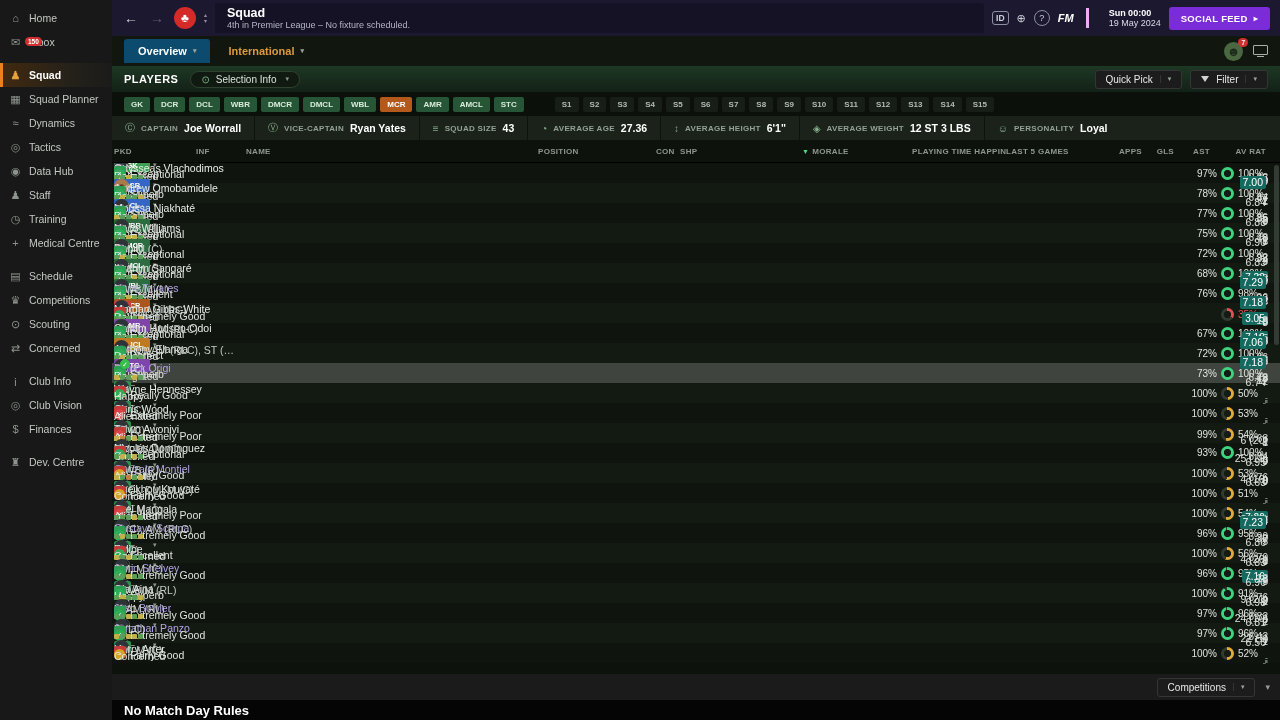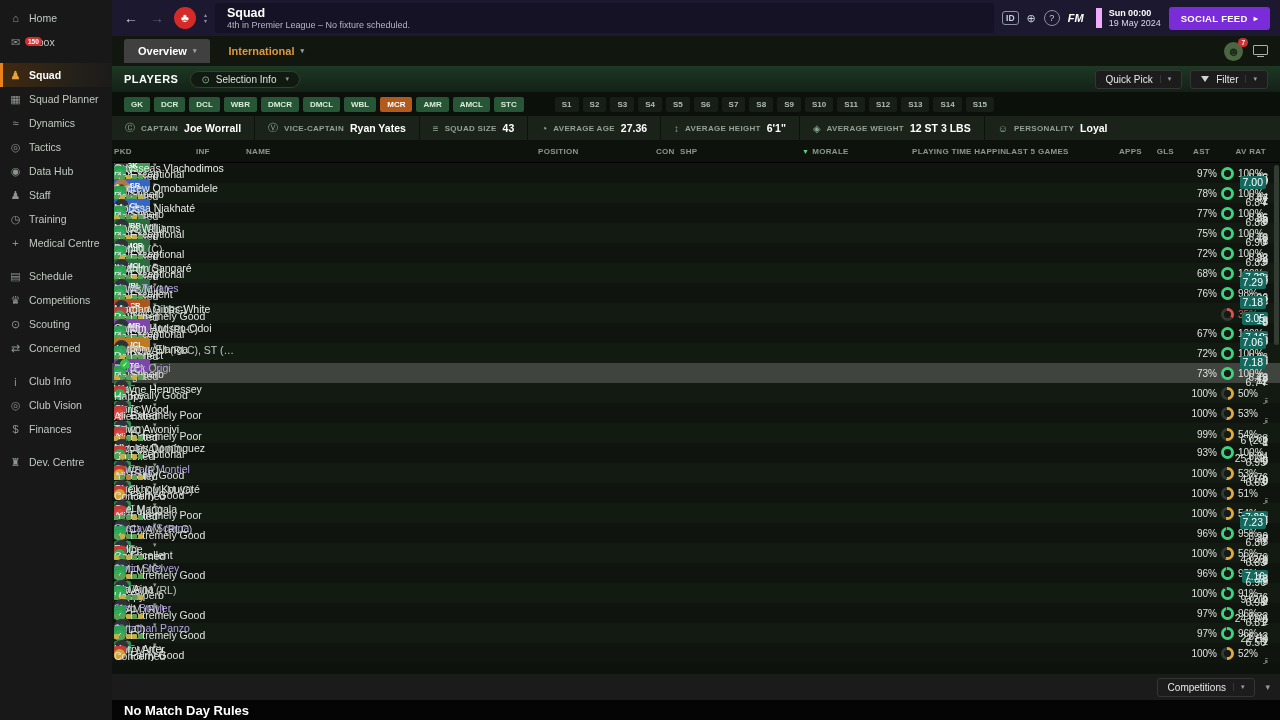--- a/index.html
+++ b/index.html
@@ -30,32 +30,32 @@
     display:flex;align-items:center;justify-content:center;flex-shrink:0}
   .crest-carets{display:flex;flex-direction:column;line-height:6px;font-size:6px;color:#8e90a2;cursor:pointer}
   .title-panel{flex:1;background:#161226;height:30px;border-radius:3px;padding:2px 12px;display:flex;
     flex-direction:column;justify-content:center;min-width:0}
   .title{font-size:12.5px;font-weight:bold;color:#fff}
   .subtitle{font-size:9px;color:#b4b4c6}
   .hicon{color:#cdd0da;font-size:11px;display:flex;align-items:center;justify-content:center;cursor:pointer}
   .idbox{border:1px solid #8e90a2;border-radius:3px;font-size:8.5px;font-weight:bold;padding:1px 3px}
   .circle-q{width:16px;height:16px;border:1px solid #8e90a2;border-radius:50%;font-size:9px}
   .fmlogo{font-size:11px;font-weight:bold;font-style:italic;color:#fff}
-  .datebox{border-left:6px solid #f0abfc;padding-left:7px;margin-left:4px;line-height:10px;cursor:pointer}
+  .datebox{border-left:3px solid #f0abfc;padding-left:20px;margin-left:4px;line-height:10px;cursor:pointer}
   .date1{font-size:9px;font-weight:bold;color:#fff}
   .date2{font-size:9px;color:#d9d9e4}
   .social-btn{background:#7b2cd9;color:#fff;font-size:9.5px;font-weight:bold;border-radius:3px;
     padding:6px 12px;display:flex;align-items:center;gap:6px;cursor:pointer;letter-spacing:.3px}
   .social-btn .arr{font-size:8px}
 
   
   .tabbar{height:30px;background:#11160f;display:flex;align-items:center;padding:0 12px;gap:4px;flex-shrink:0}
   .tab{display:flex;align-items:center;gap:6px;font-size:11px;font-weight:bold;padding:6px 14px;
     border-radius:3px 3px 0 0;cursor:pointer}
-  .tab.active{background:#404040;color:#fff}
+  .tab.active{background:#0c4a6e;color:#fff}
   .tab.intl{color:#dd9a3f}
   .tab .chev{font-size:7px;color:#9aa39a}
   .tab-right{margin-left:auto;display:flex;align-items:center;gap:10px}
   .mgr-avatar{width:19px;height:19px;border-radius:50%;background:#4a6741;color:#1d2b1a;font-size:13px;
     line-height:19px;text-align:center;position:relative;cursor:pointer}
   .mgr-badge{position:absolute;right:-5px;top:-4px;background:#d03030;color:#fff;font-size:6.5px;
     line-height:9px;padding:0 3px;border-radius:5px;font-weight:bold}
   .monitor{display:flex;flex-direction:column;align-items:center;gap:1px;cursor:pointer}
   .monitor .scr{width:15px;height:10px;border:1px solid #a9b0a9;border-radius:1px}
   .monitor .base{width:7px;height:1px;background:#a9b0a9}

